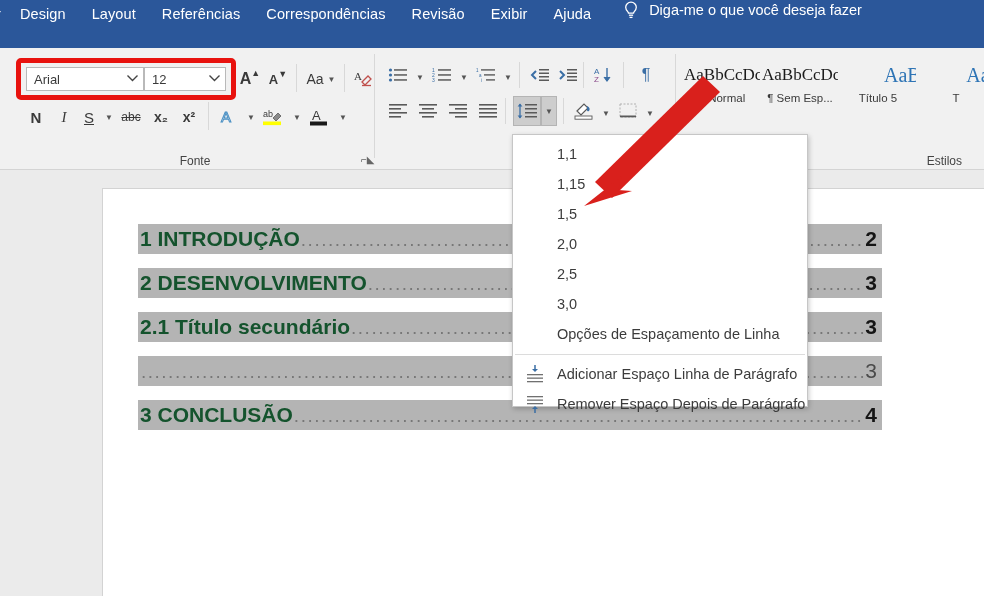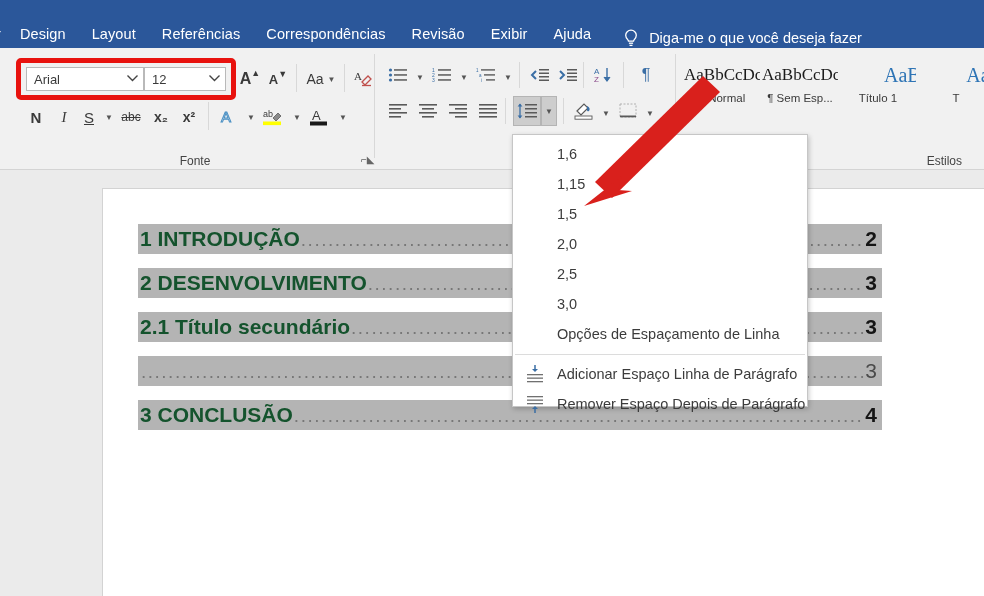--- a/index.html
+++ b/index.html
@@ -8,21 +8,21 @@
     overflow: hidden;
     font-family: "Liberation Sans", sans-serif;
     background: #ffffff;
   }
   #app { position: relative; width: 984px; height: 596px; overflow: hidden; }
 
   
   .tabbar {
     position: absolute; left: 0; top: 0; width: 984px; height: 48px;
     background: #2b579a;
-    display: flex; align-items: flex-end;
+    display: flex; align-items: flex-start;
     overflow: hidden;
   }
   .tab {
     color: #ffffff;
     font-size: 14.5px;
     padding: 6px 13px;
     white-space: nowrap;
     letter-spacing: .1px;
   }
   .tab.cut { padding-left: 0; padding-right: 6px; margin-left: -4px; }
@@ -465,21 +465,21 @@
       <div class="style-item" style="left:8px;">
         <div class="style-prev">AaBbCcDc</div>
         <div class="style-name">¶ Normal</div>
       </div>
       <div class="style-item" style="left:86px;">
         <div class="style-prev">AaBbCcDc</div>
         <div class="style-name">¶ Sem Esp...</div>
       </div>
       <div class="style-item" style="left:164px;">
         <div class="style-prev h1">AaBbCc</div>
-        <div class="style-name">Título 1</div>
+        <div class="style-name">Título 5</div>
       </div>
       <div class="style-item" style="left:242px;">
         <div class="style-prev h1">Aa</div>
         <div class="style-name">T</div>
       </div>
       <div class="group-label" style="text-align:right; padding-right:22px;">Estilos</div>
     </div>
   </div>
 
   <div class="docarea">
@@ -508,21 +508,21 @@
     </div>
     <div class="toc-row b">
       <span class="toc-title">3 CONCLUSÃO</span>
       <span class="toc-dots">.............................................................................................................................................................</span>
       <span class="toc-pg">4</span>
     </div>
   </div>
 
   <div class="menu">
     <div class="mi">
-      <span>1,6</span>
+      <span>1,1</span>
     </div>
     <div class="mi">
       <span>1,15</span>
     </div>
     <div class="mi">
       <span>1,5</span>
     </div>
     <div class="mi">
       <span>2,0</span>
     </div>

